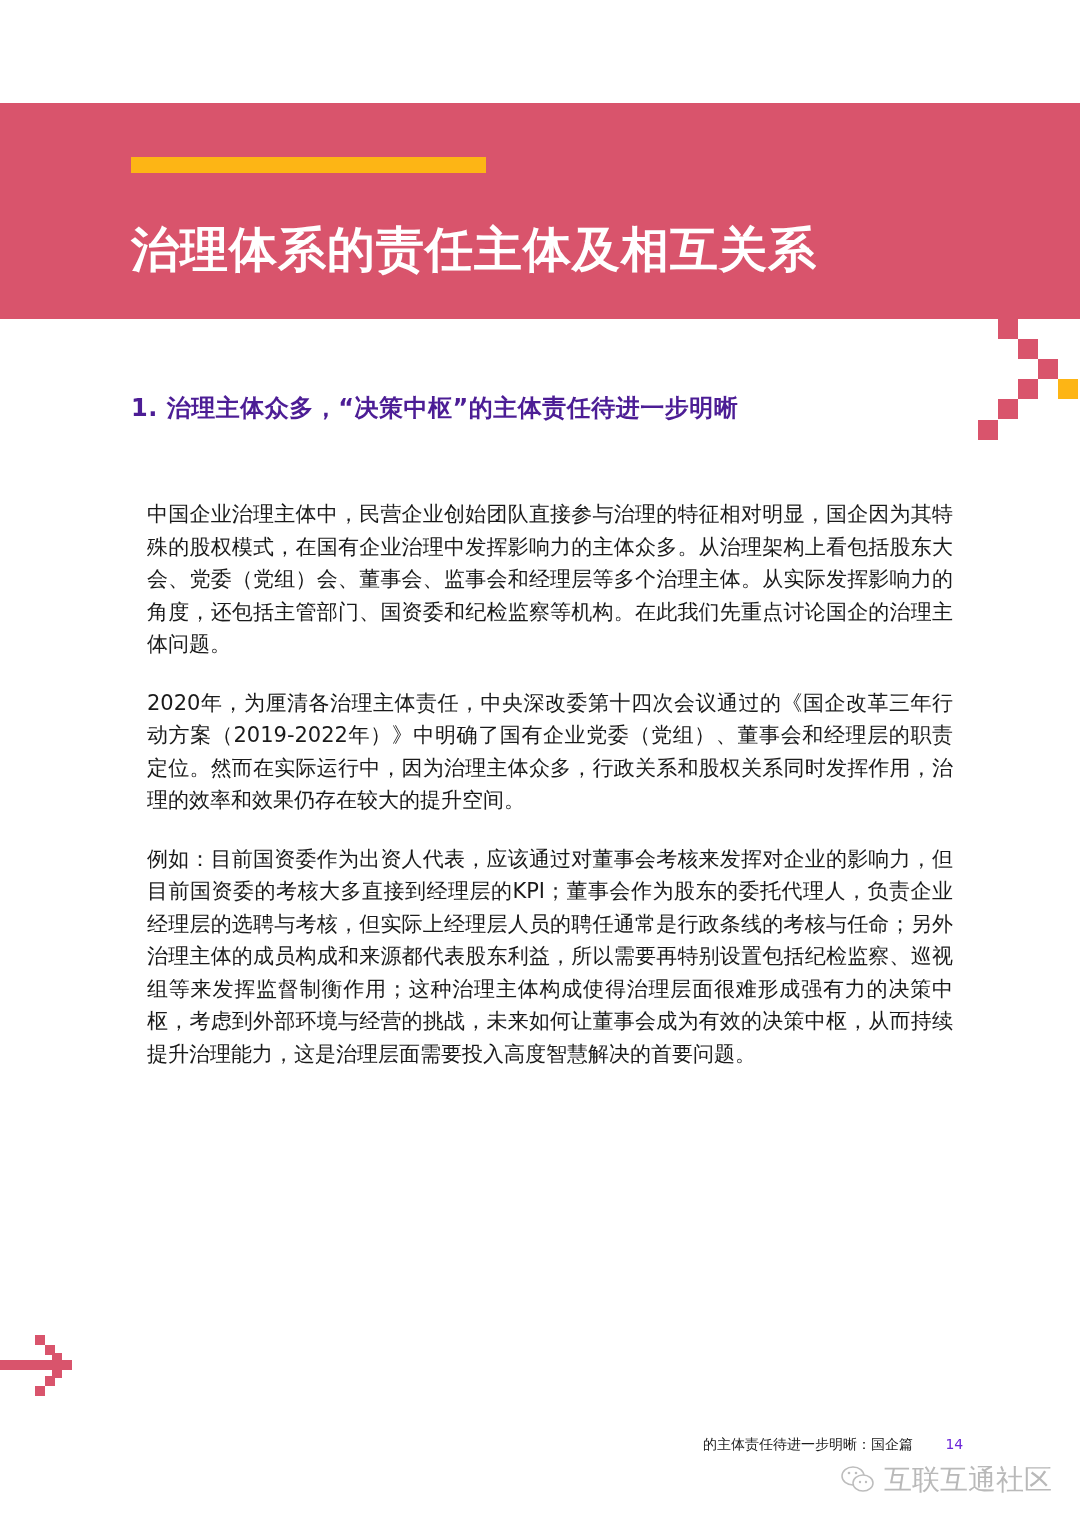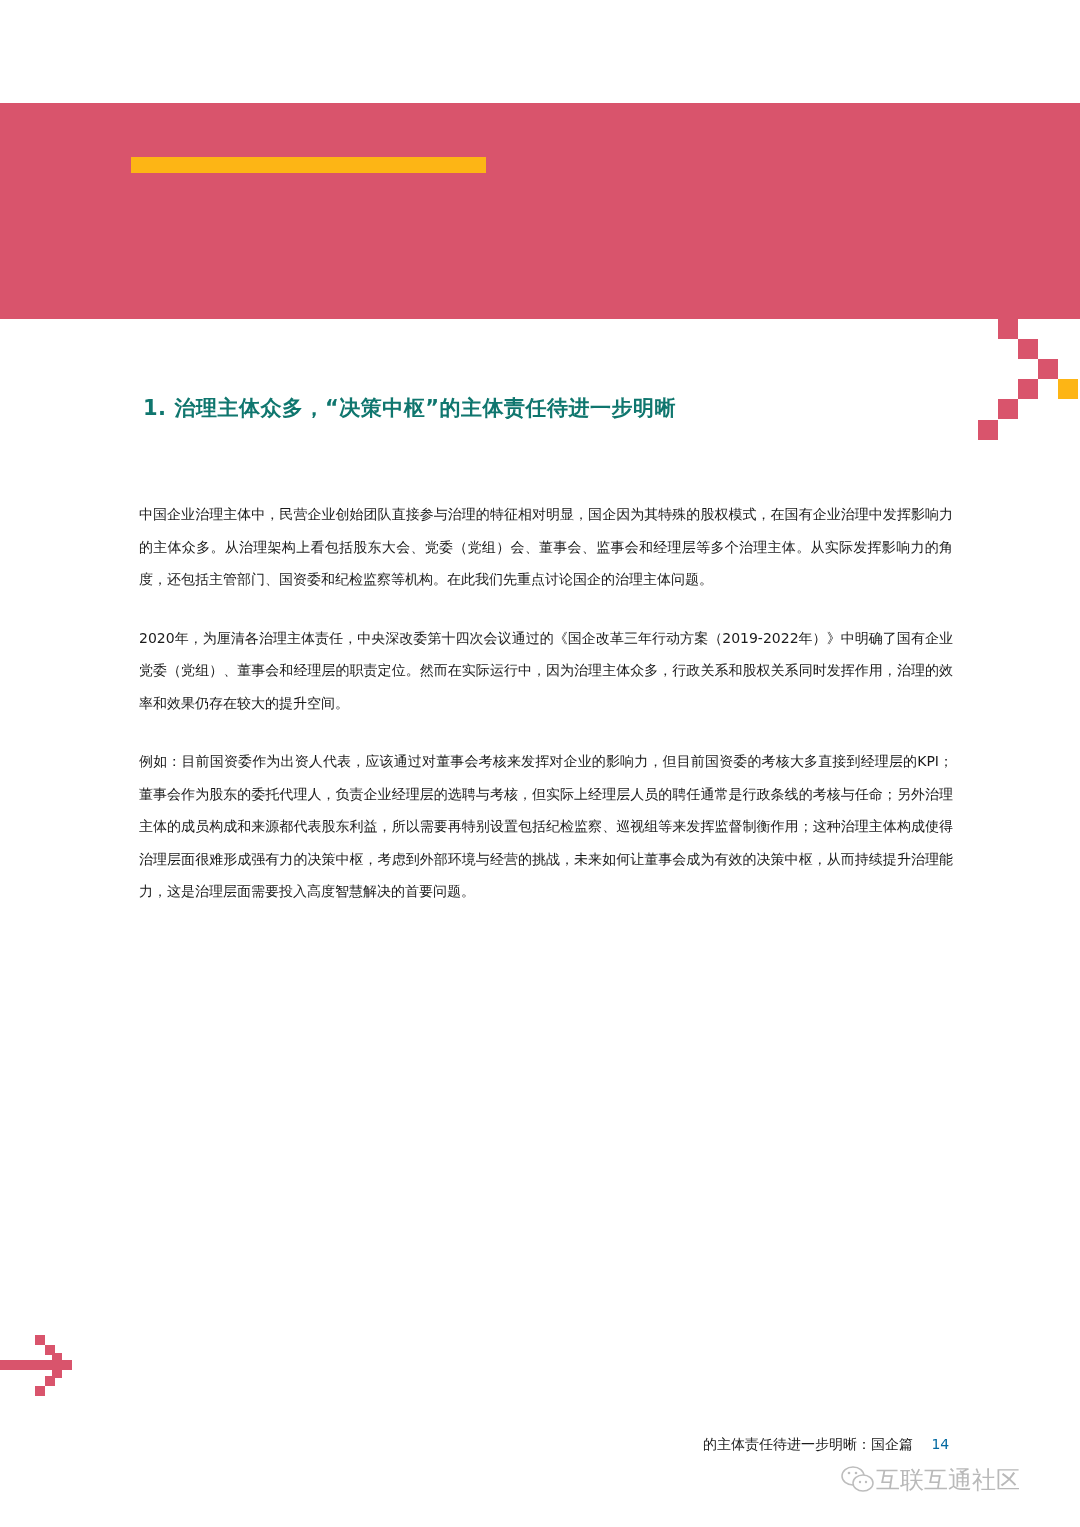--- a/index.html
+++ b/index.html
@@ -19,45 +19,46 @@
   }
   .banner-title {
     position: absolute; left: 131px; top: 116px;
     font-size: 48px; font-weight: bold; color: #ffffff; letter-spacing: 1px;
     line-height: 60px; white-space: nowrap;
   }
   .px { position: absolute; width: 20px; height: 20px; background: #d9546c; }
   .px.y { background: #fdb515; }
   .section-heading {
     position: absolute; left: 131px; top: 386px;
-    font-size: 21px; font-weight: bold; color: #0f766e;
-    line-height: 44px; white-space: nowrap; letter-spacing: 0.5px; margin-left: 12px;
+    font-size: 24px; font-weight: bold; color: #4c1d95;
+    line-height: 44px; white-space: nowrap; letter-spacing: 0.5px;
   }
   .body-text { position: absolute; left: 131px; width: 822px; }
   .para {
-    margin: 0 0 26px 8px; font-size: 14px; line-height: 32.5px;
+    margin: 0 0 26px 16px; font-size: 21px; line-height: 32.5px;
     color: #1a1a1a; text-align: justify;
   }
   .arrow-deco { position: absolute; left: 0; top: 1330px; width: 80px; height: 70px; }
   .footer {
     position: absolute; left: 703px; top: 1436px;
     font-size: 14px; color: #1a1a1a; white-space: nowrap;
   }
-  .footer .page-num { color: #0369a1; margin-left: 14px; }
+  .footer .page-num { color: #6d28d9; margin-left: 28px; }
   .watermark {
     position: absolute; left: 840px; top: 1460px; height: 40px;
-    display: flex; align-items: center; 
-    color: #b9b9b9; font-size: 24px; white-space: nowrap;
+    display: flex; align-items: center; gap: 8px;
+    color: #b9b9b9; font-size: 28px; white-space: nowrap;
   }
 </style>
 </head>
 <body>
 
 <div class="banner">
   <div class="banner-bar"></div>
+  <div class="banner-title">治理体系的责任主体及相互关系</div>
 </div>
 
 <div>
   <div class="px" style="left:998px;top:319px;"></div>
   <div class="px" style="left:1018px;top:339px;"></div>
   <div class="px" style="left:1038px;top:359px;"></div>
   <div class="px y" style="left:1058px;top:379px;"></div>
   <div class="px" style="left:1018px;top:379px;"></div>
   <div class="px" style="left:998px;top:399px;"></div>
   <div class="px" style="left:978px;top:420px;"></div>

